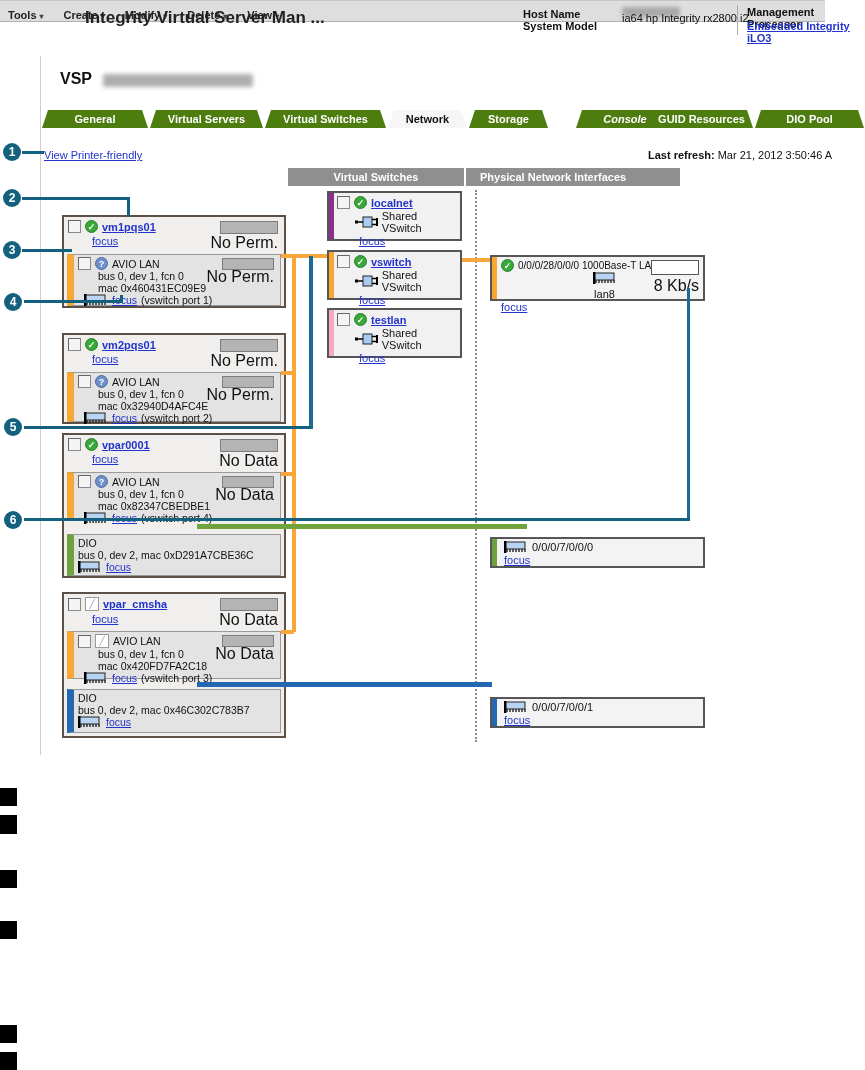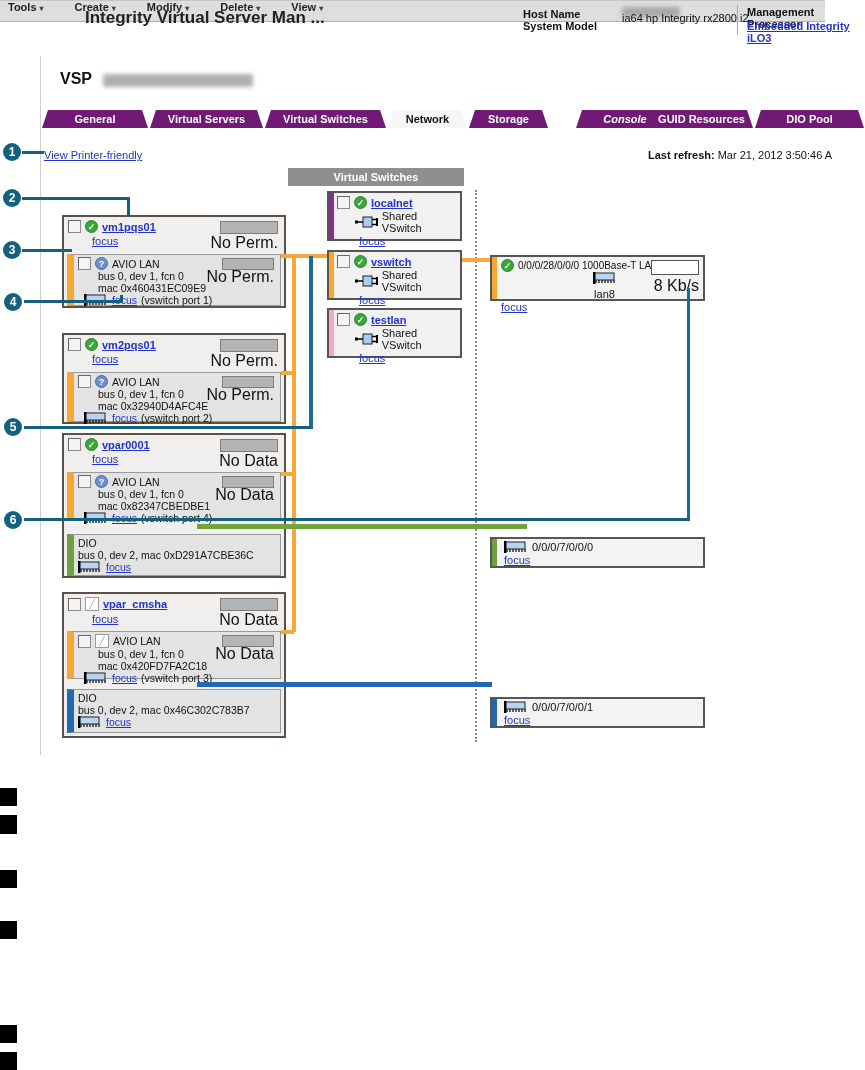--- a/index.html
+++ b/index.html
@@ -15,28 +15,28 @@
   .hdr-title{font-size:17px;font-weight:bold;color:#222;}
   .hdr-divider{width:1px;height:30px;background:#aaa;}
   .blur-blob{background:#9b9b9b;border-radius:2px;filter:blur(2px);opacity:.8;}
 
   
   .crumbbar{left:0;top:42px;width:865px;height:14px;background:#9a9a9a;
             font-size:10.5px;line-height:14px;padding-left:0;}
   .crumbbar .sep{color:#fff;margin:0 4px;}
 
   
-  .tab{top:110px;height:18px;background:#701a75;color:#fff;font-size:11px;font-weight:bold;
+  .tab{top:110px;height:18px;background:#4d7c0f;color:#fff;font-size:11px;font-weight:bold;
        text-align:center;line-height:18px;clip-path:polygon(6px 0,calc(100% - 6px) 0,100% 100%,0 100%);cursor:pointer;}
   .tab.active{background:#f6f6f6;color:#111;}
 
   
   .toolbar{left:40px;top:128px;width:825px;height:22px;background:#dedede;
            border-top:1px solid #c6c6c6;border-bottom:1px solid #b0b0b0;
-           display:flex;align-items:flex-start;gap:31px;padding-left:8px;box-sizing:border-box;}
+           display:flex;align-items:flex-end;gap:20px;padding-left:8px;box-sizing:border-box;}
   .menu{font-size:11px;font-weight:bold;color:#222;cursor:pointer;}
   .menu .tri{font-size:8px;color:#444;margin-left:3px;}
 
   
   .colhdr{top:168px;height:18px;background:#8f8f8f;color:#fff;font-weight:bold;
           font-size:11px;line-height:18px;box-sizing:border-box;}
 
   
   .vmcard{left:62px;width:224px;border:2px solid #5d5047;background:#f0efed;box-sizing:border-box;}
   .vmhead{position:relative;height:34px;padding:3px 4px 0 4px;font-size:11px;}
@@ -112,20 +112,21 @@
     <span class="menu"><span>View</span><span class="tri">▾</span></span>
   </div>
 
   <div class="abs f11 lnk" style="left:44px;top:149px;">View Printer-friendly</div>
   <div class="abs f11" style="left:648px;top:149px;white-space:nowrap;">
     <span class="b">Last refresh:</span>
     <span>Mar 21, 2012 3:50:46 A</span>
   </div>
 
   <div class="abs colhdr" style="left:288px;width:176px;text-align:center;">Virtual Switches</div>
+  <div class="abs colhdr" style="left:466px;width:214px;padding-left:14px;">Physical Network Interfaces</div>
 
   <div class="margin-line"></div>
   <div class="dotted-sep"></div>
 
   <div class="abs vmcard" style="top:215px;height:93px;">
     <div class="vmhead">
       <div class="row">
         <span class="cb"></span>
         <span class="icon-ok">✓</span>
         <span class="lnk b">vm1pqs01</span>

